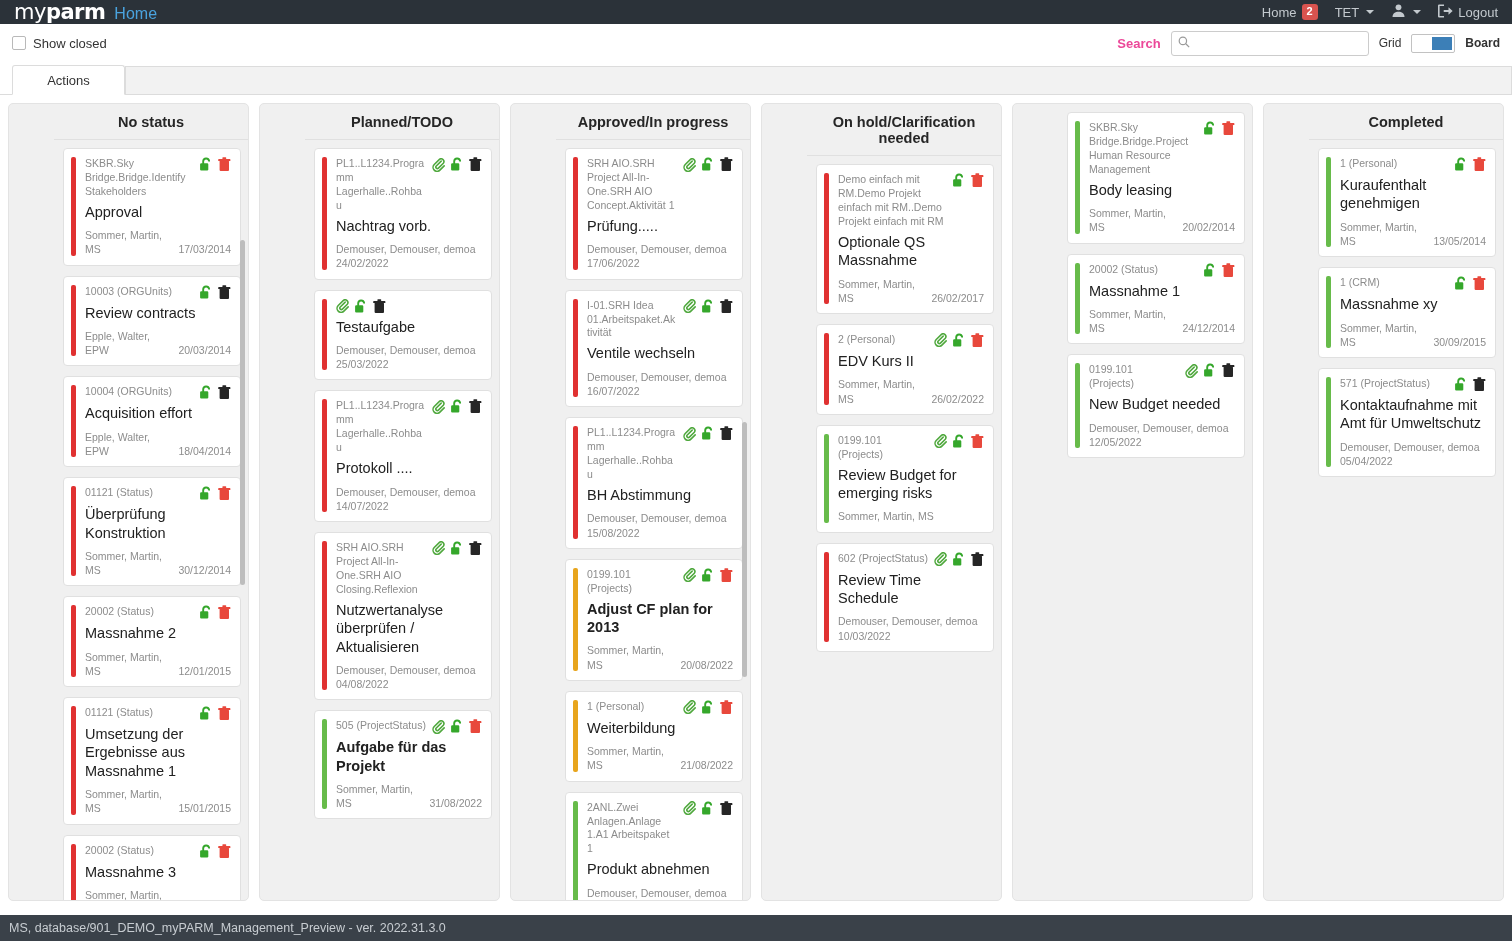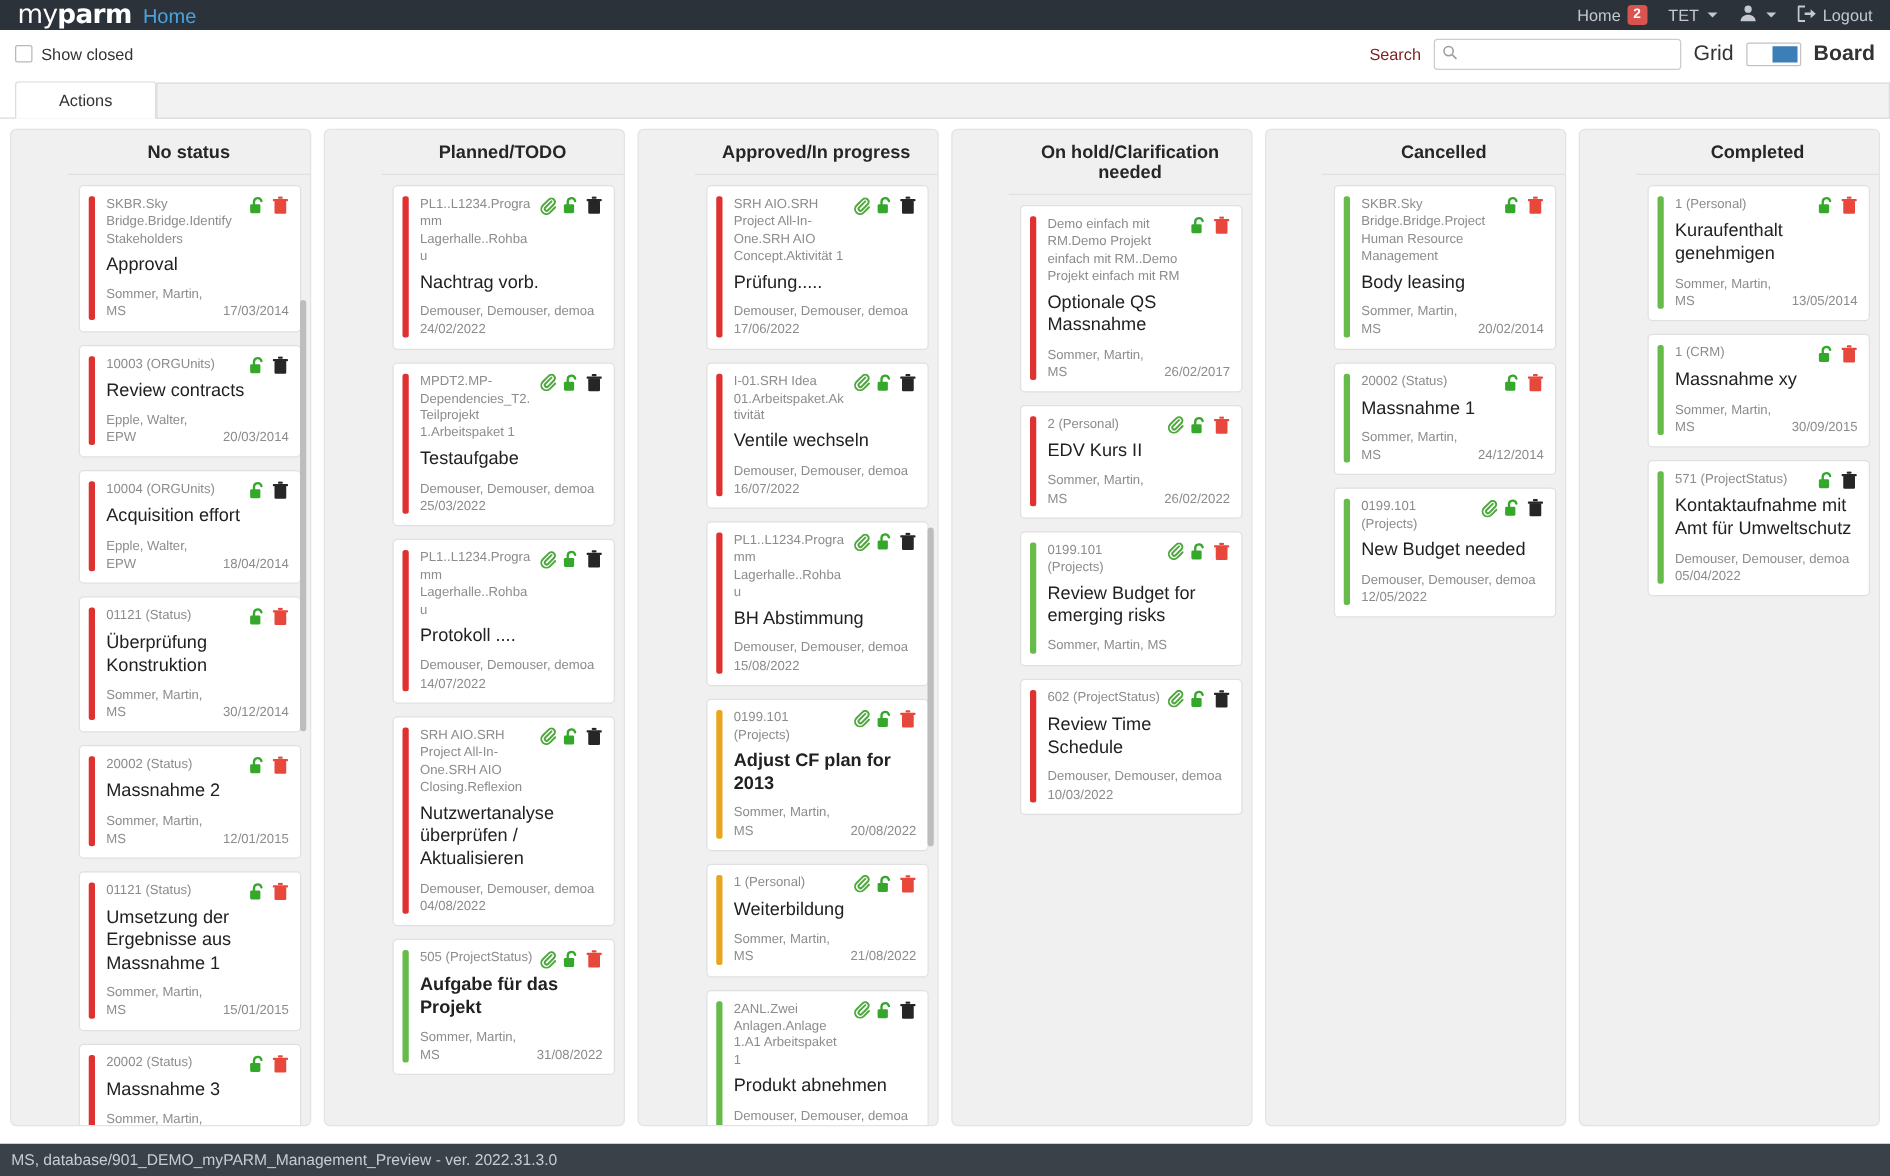--- a/index.html
+++ b/index.html
@@ -71,39 +71,39 @@
   .chk-wrap { display: flex; align-items: center; gap: 7px; cursor: pointer; }
   .chk {
     width: 14px; height: 14px;
     border: 1px solid #b9b9b9;
     background: #fff;
     border-radius: 2px;
     display: inline-block;
   }
   .tb-spacer { flex: 1; }
   .tb-right { display: flex; align-items: center; gap: 10px; }
-  .search-label { color: #7f1d1d; font-size: 13px; }
+  .search-label { color: #ec4899; font-size: 13px; font-weight: bold; }
   .search-box {
     width: 198px; height: 25px;
     border: 1px solid #ccc;
     border-radius: 3px;
     display: flex; align-items: center;
     padding: 0 6px;
     background: #fff;
   }
   .search-box svg { flex: none; }
   .search-box input {
     border: none; outline: none;
     font-size: 12px;
     width: 100%;
     margin-left: 4px;
     font-family: "Liberation Sans", sans-serif;
     color: #555;
   }
-  .toggle-label { font-size: 17px; color: #333; }
+  .toggle-label { font-size: 12px; color: #333; }
   .toggle-label.bold { font-weight: 700; }
   .toggle-sw {
     width: 44px; height: 19px;
     border: 1px solid #c2c2c2;
     border-radius: 2px;
     background: #fff;
     position: relative;
     cursor: pointer;
   }
   .toggle-sw .knob {
@@ -556,21 +556,20 @@
               </div>
             </div>
             <div class="card-title">Nachtrag vorb.</div>
             <div class="card-foot stacked"><span>Demouser, Demouser, demoa</span><div class="ft-date">24/02/2022</div></div>
           </div>
         </div>
         <div class="card">
           <div class="card-bar" style="background: rgb(224, 49, 49);"></div>
           <div class="card-main">
             <div class="card-top">
-              <div class="card-ref">MPDT2.MP-Dependencies_T2.Teilprojekt 1.Arbeitspaket 1</div>
               <div class="card-icons">
                 <span class="ic"><svg width="13" height="14" viewBox="0 0 14 15">
                     <path d="M9.9 3.3 4.6 8.6a1.6 1.6 0 0 0 2.3 2.3l5.3-5.3a3 3 0 0 0-4.2-4.2L2.4 6.9a4.3 4.3 0 0 0 6.1 6.1l4.6-4.6" fill="none" stroke="#4fa83d" stroke-width="1.7" stroke-linecap="round"></path>
                   </svg></span>
                 <span class="ic"><svg width="14" height="15" viewBox="0 0 14 15">
                     <path d="M4.2 6.4V4.2a3 3 0 0 1 5.9-.4" fill="none" stroke="#35a72b" stroke-width="1.9" stroke-linecap="round"></path>
                     <rect x="1.1" y="6.3" width="8.2" height="7.2" rx="1.1" fill="#35a72b"></rect>
                   </svg></span>
                 <span class="ic"><svg width="13" height="15" viewBox="0 0 13 15">
                     <rect x="1.6" y="3.6" width="9.4" height="10.3" rx="1" fill="#262626"></rect>
@@ -939,21 +938,20 @@
                   </svg></span>
               </div>
             </div>
             <div class="card-title">Review Time Schedule</div>
             <div class="card-foot stacked"><span>Demouser, Demouser, demoa</span><div class="ft-date">10/03/2022</div></div>
           </div>
         </div>
       </div>
     </div>
     <div class="column">
-      <div class="col-head">Cancelled</div>
       <div class="col-body">
         <div class="card">
           <div class="card-bar" style="background: rgb(103, 187, 74);"></div>
           <div class="card-main">
             <div class="card-top">
               <div class="card-ref">SKBR.Sky Bridge.Bridge.Project Human Resource Management</div>
               <div class="card-icons">
                 <span class="ic"><svg width="14" height="15" viewBox="0 0 14 15">
                     <path d="M4.2 6.4V4.2a3 3 0 0 1 5.9-.4" fill="none" stroke="#35a72b" stroke-width="1.9" stroke-linecap="round"></path>
                     <rect x="1.1" y="6.3" width="8.2" height="7.2" rx="1.1" fill="#35a72b"></rect>

